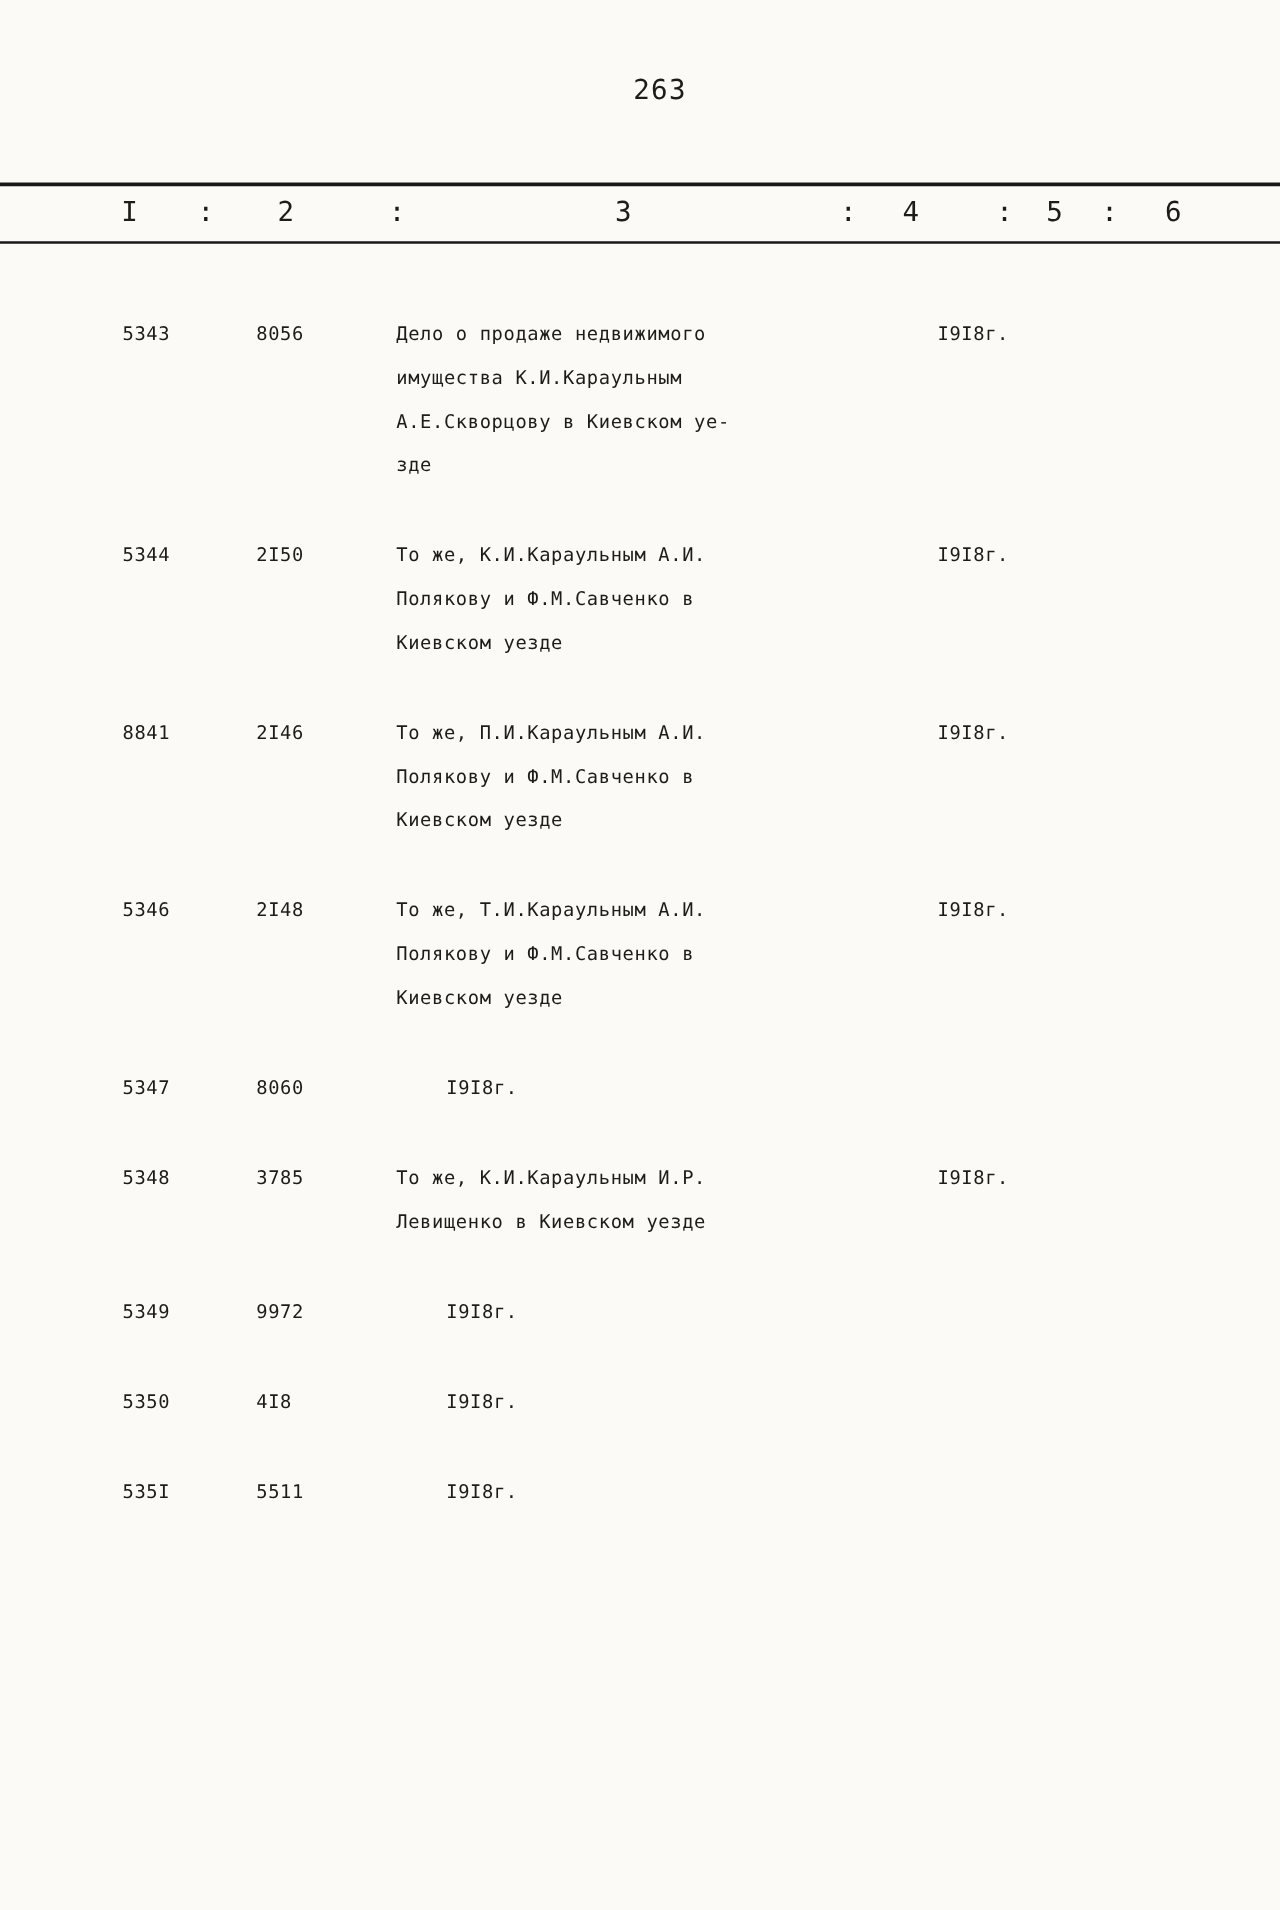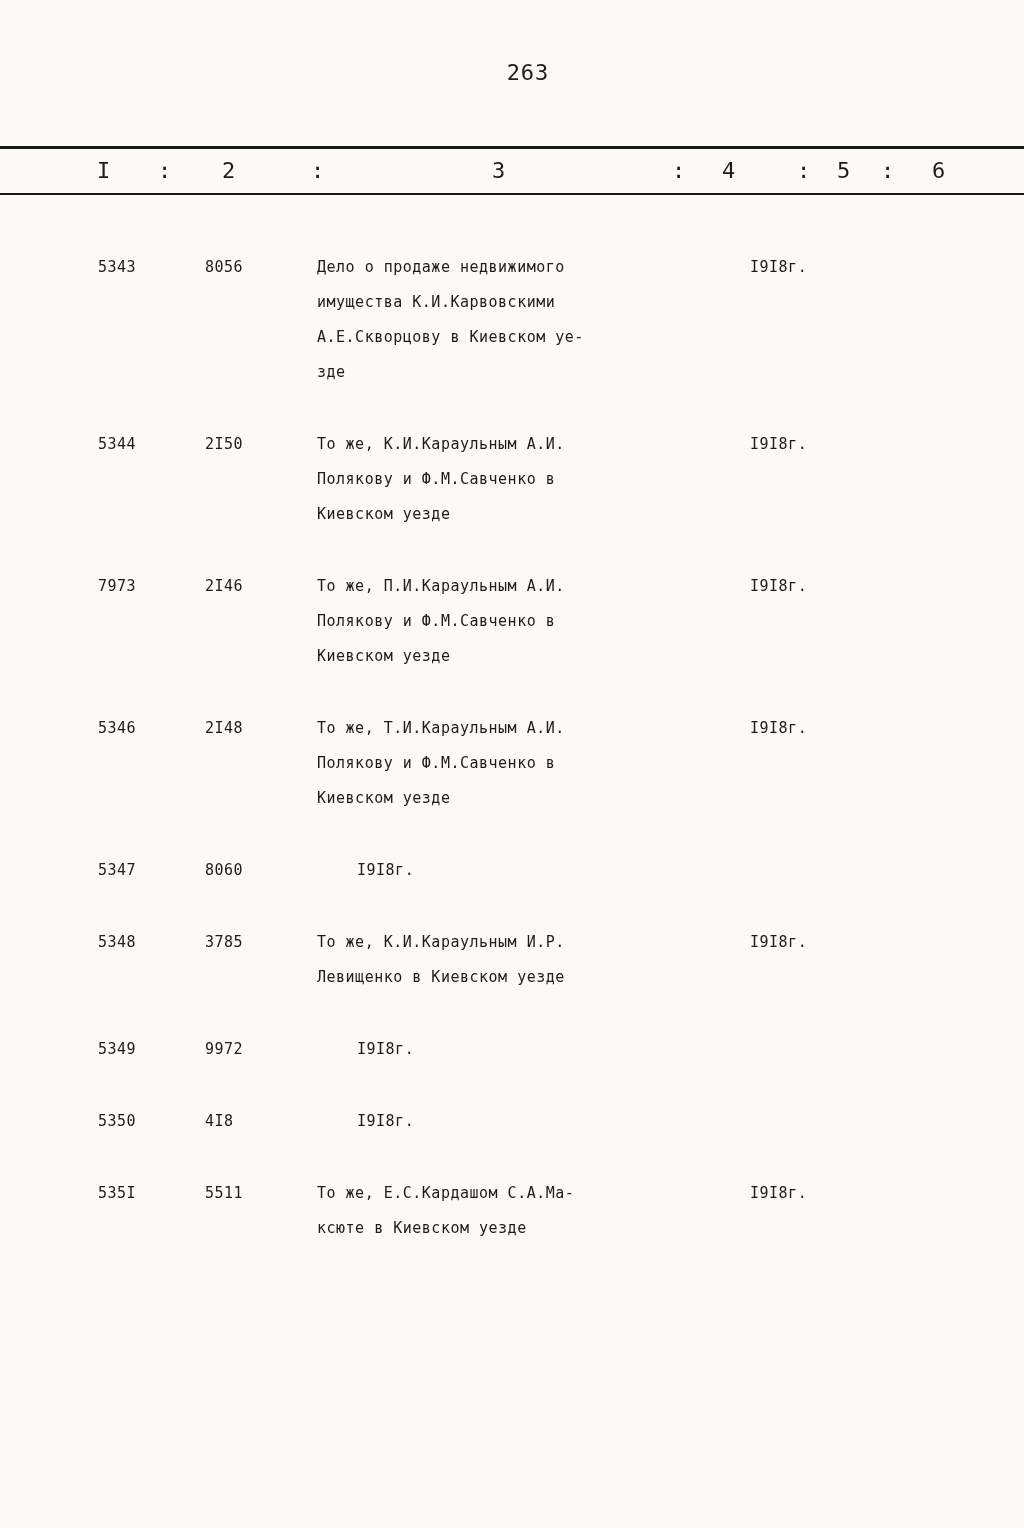--- a/index.html
+++ b/index.html
@@ -104,35 +104,35 @@
     <span class="hc" style="left:932px">6</span>
   </div>
 
   <div class="rule rule-bottom"></div>
 
   <div class="rows" id="rows">
       <div class="row">
     <div class="cell cell-num">5343</div>
     <div class="cell cell-file">8056</div>
     <div class="cell cell-desc">Дело о продаже недвижимого
-имущества К.И.Карвовскими
+имущества К.И.Караульным
 А.Е.Скворцову в Киевском уе-
 зде</div>
     <div class="cell cell-year">I9I8г.</div>
   </div>
       <div class="row">
     <div class="cell cell-num">5344</div>
     <div class="cell cell-file">2I50</div>
     <div class="cell cell-desc">То же, К.И.Караульным А.И.
 Полякову и Ф.М.Савченко в
 Киевском уезде</div>
     <div class="cell cell-year">I9I8г.</div>
   </div>
       <div class="row">
-    <div class="cell cell-num">7973</div>
+    <div class="cell cell-num">8841</div>
     <div class="cell cell-file">2I46</div>
     <div class="cell cell-desc">То же, П.И.Караульным А.И.
 Полякову и Ф.М.Савченко в
 Киевском уезде</div>
     <div class="cell cell-year">I9I8г.</div>
   </div>
       <div class="row">
     <div class="cell cell-num">5346</div>
     <div class="cell cell-file">2I48</div>
     <div class="cell cell-desc">То же, Т.И.Караульным А.И.
@@ -158,19 +158,17 @@
     <div class="cell cell-year">I9I8г.</div>
   </div>
       <div class="row">
     <div class="cell cell-num">5350</div>
     <div class="cell cell-file">4I8</div>
     <div class="cell cell-year">I9I8г.</div>
   </div>
       <div class="row">
     <div class="cell cell-num">535I</div>
     <div class="cell cell-file">5511</div>
-    <div class="cell cell-desc">То же, Е.С.Кардашом С.А.Ма-
-ксюте в Киевском уезде</div>
     <div class="cell cell-year">I9I8г.</div>
   </div>
     </div>
 
 </div>
 
 </body></html>

